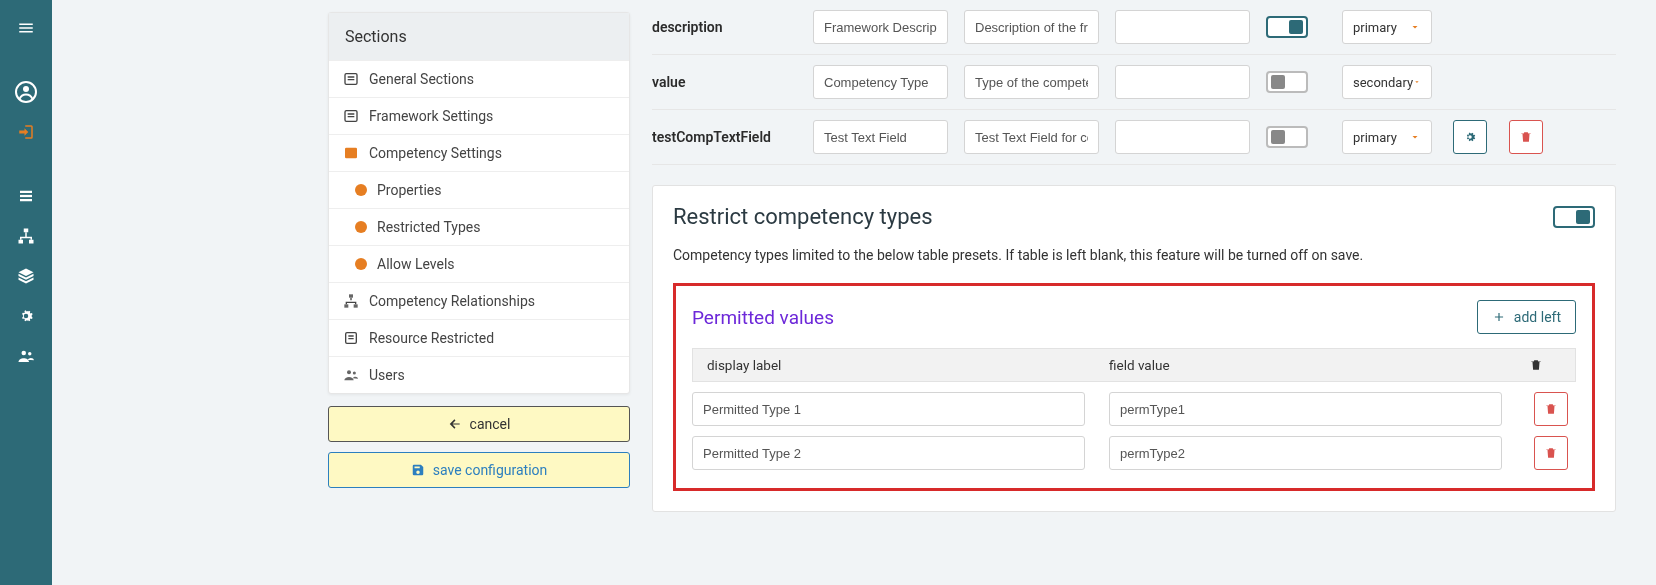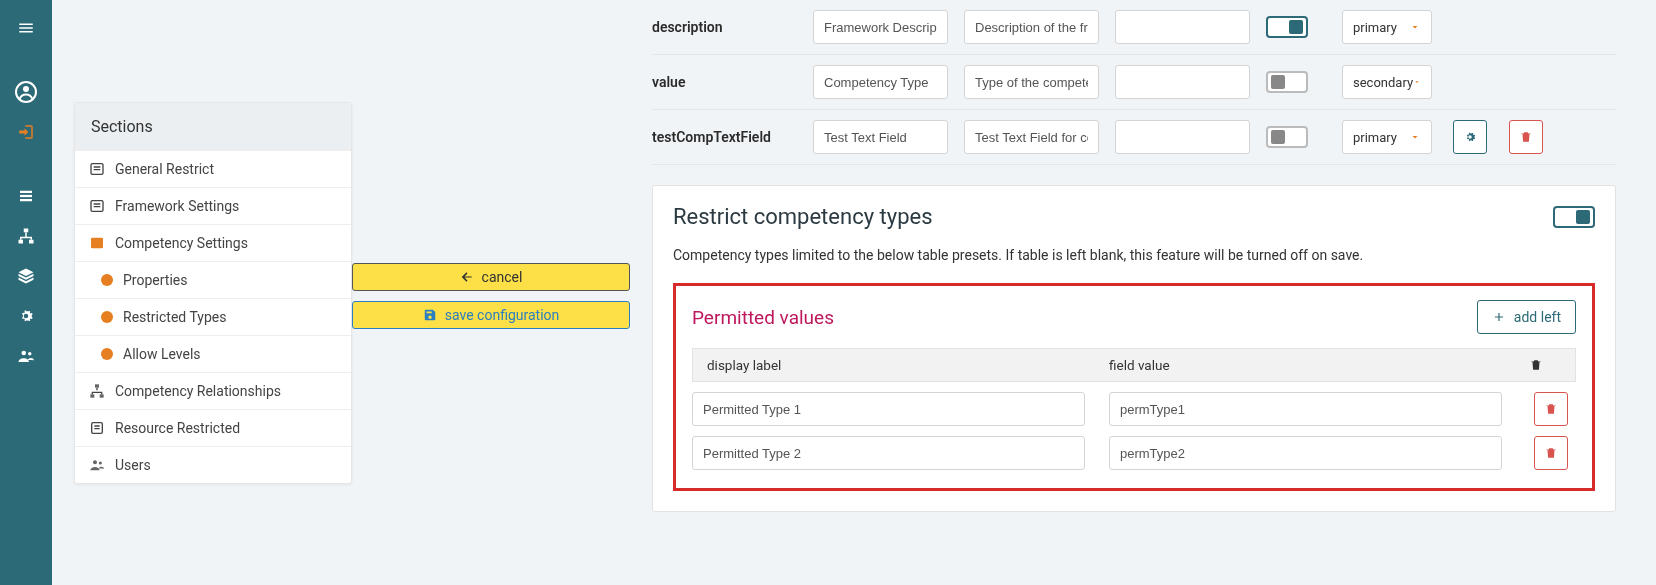--- a/index.html
+++ b/index.html
@@ -42,22 +42,22 @@
   .main {
     flex: 1;
     display: flex;
     padding: 0 0 12px 0;
     overflow: hidden;
   }
   .col-left {
     width: 600px;
     padding: 6px 22px 0 22px;
     display: flex;
-    flex-direction: row;
-    align-items: center;
+    flex-direction: column;
+    align-items: flex-end;
   }
   .col-right {
     flex: 1;
     padding: 0 40px 0 0;
   }
 
   
   .sections-panel {
     width: 302px;
     background: #fff;
@@ -99,22 +99,22 @@
   }
   .section-buttons {
     width: 302px;
     margin-top: 12px;
     display:flex;
     flex-direction:column;
     gap: 10px;
   }
   .btn {
     display:flex; align-items:center; justify-content:center; gap:8px;
-    height: 28px; border-radius: 3px; cursor:pointer; font-size:14px;
-    background:#fde047;
+    height: 36px; border-radius: 3px; cursor:pointer; font-size:14px;
+    background:#fef9c3;
   }
   .btn-outline-dark { border:1px solid #555; color:#333; }
   .btn-outline-primary { border:1px solid #2c7fbf; color:#2c7fbf; }
   .btn svg { width:14px; height:14px; fill: currentColor; }
 
   
   .fields-table {
     width:100%;
   }
   .field-row {
@@ -170,21 +170,21 @@
   .panel-desc { margin-top:18px; color:#333; font-size:14px; }
 
   .inner-box {
     margin-top: 20px;
     border: 3px solid #d72a2a;
     padding: 14px 16px 18px 16px;
   }
   .inner-header{
     display:flex; align-items:center; justify-content:space-between; margin-bottom:14px;
   }
-  .inner-title{ font-size:19px; color:#be185d; }
+  .inner-title{ font-size:19px; color:#6d28d9; }
   .add-btn{
     border:1px solid #2d6a77; color:#2d6a77; border-radius:3px; height:34px;
     display:flex;align-items:center;gap:8px;padding:0 14px;cursor:pointer; background:#fff;
   }
   .add-btn svg{ width:14px;height:14px;fill:#2d6a77;}
 
   .ptable-head{
     display:grid;
     grid-template-columns: 1fr 1fr 50px;
     background:#f2f2f2;
@@ -269,21 +269,21 @@
 
     <div class="col-left">
       <div class="sections-panel">
         <div class="sections-header">Sections</div>
         <div class="sections-list">
           <div class="section-item">
             <svg class="sec-icon" viewBox="0 0 24 24">
                 <rect x="3" y="4" width="18" height="16" rx="2" fill="none" stroke="currentColor" stroke-width="2"></rect>
                 <path d="M7 9h10M7 13h10" stroke="currentColor" stroke-width="2"></path>
               </svg>
-            <span>General Restrict</span>
+            <span>General Sections</span>
           </div>
           <div class="section-item">
             <svg class="sec-icon" viewBox="0 0 24 24">
                 <rect x="3" y="4" width="18" height="16" rx="2" fill="none" stroke="currentColor" stroke-width="2"></rect>
                 <path d="M7 9h10M7 13h10" stroke="currentColor" stroke-width="2"></path>
               </svg>
             <span>Framework Settings</span>
           </div>
           <div class="section-item active">
             <svg class="sec-icon" viewBox="0 0 24 24">

